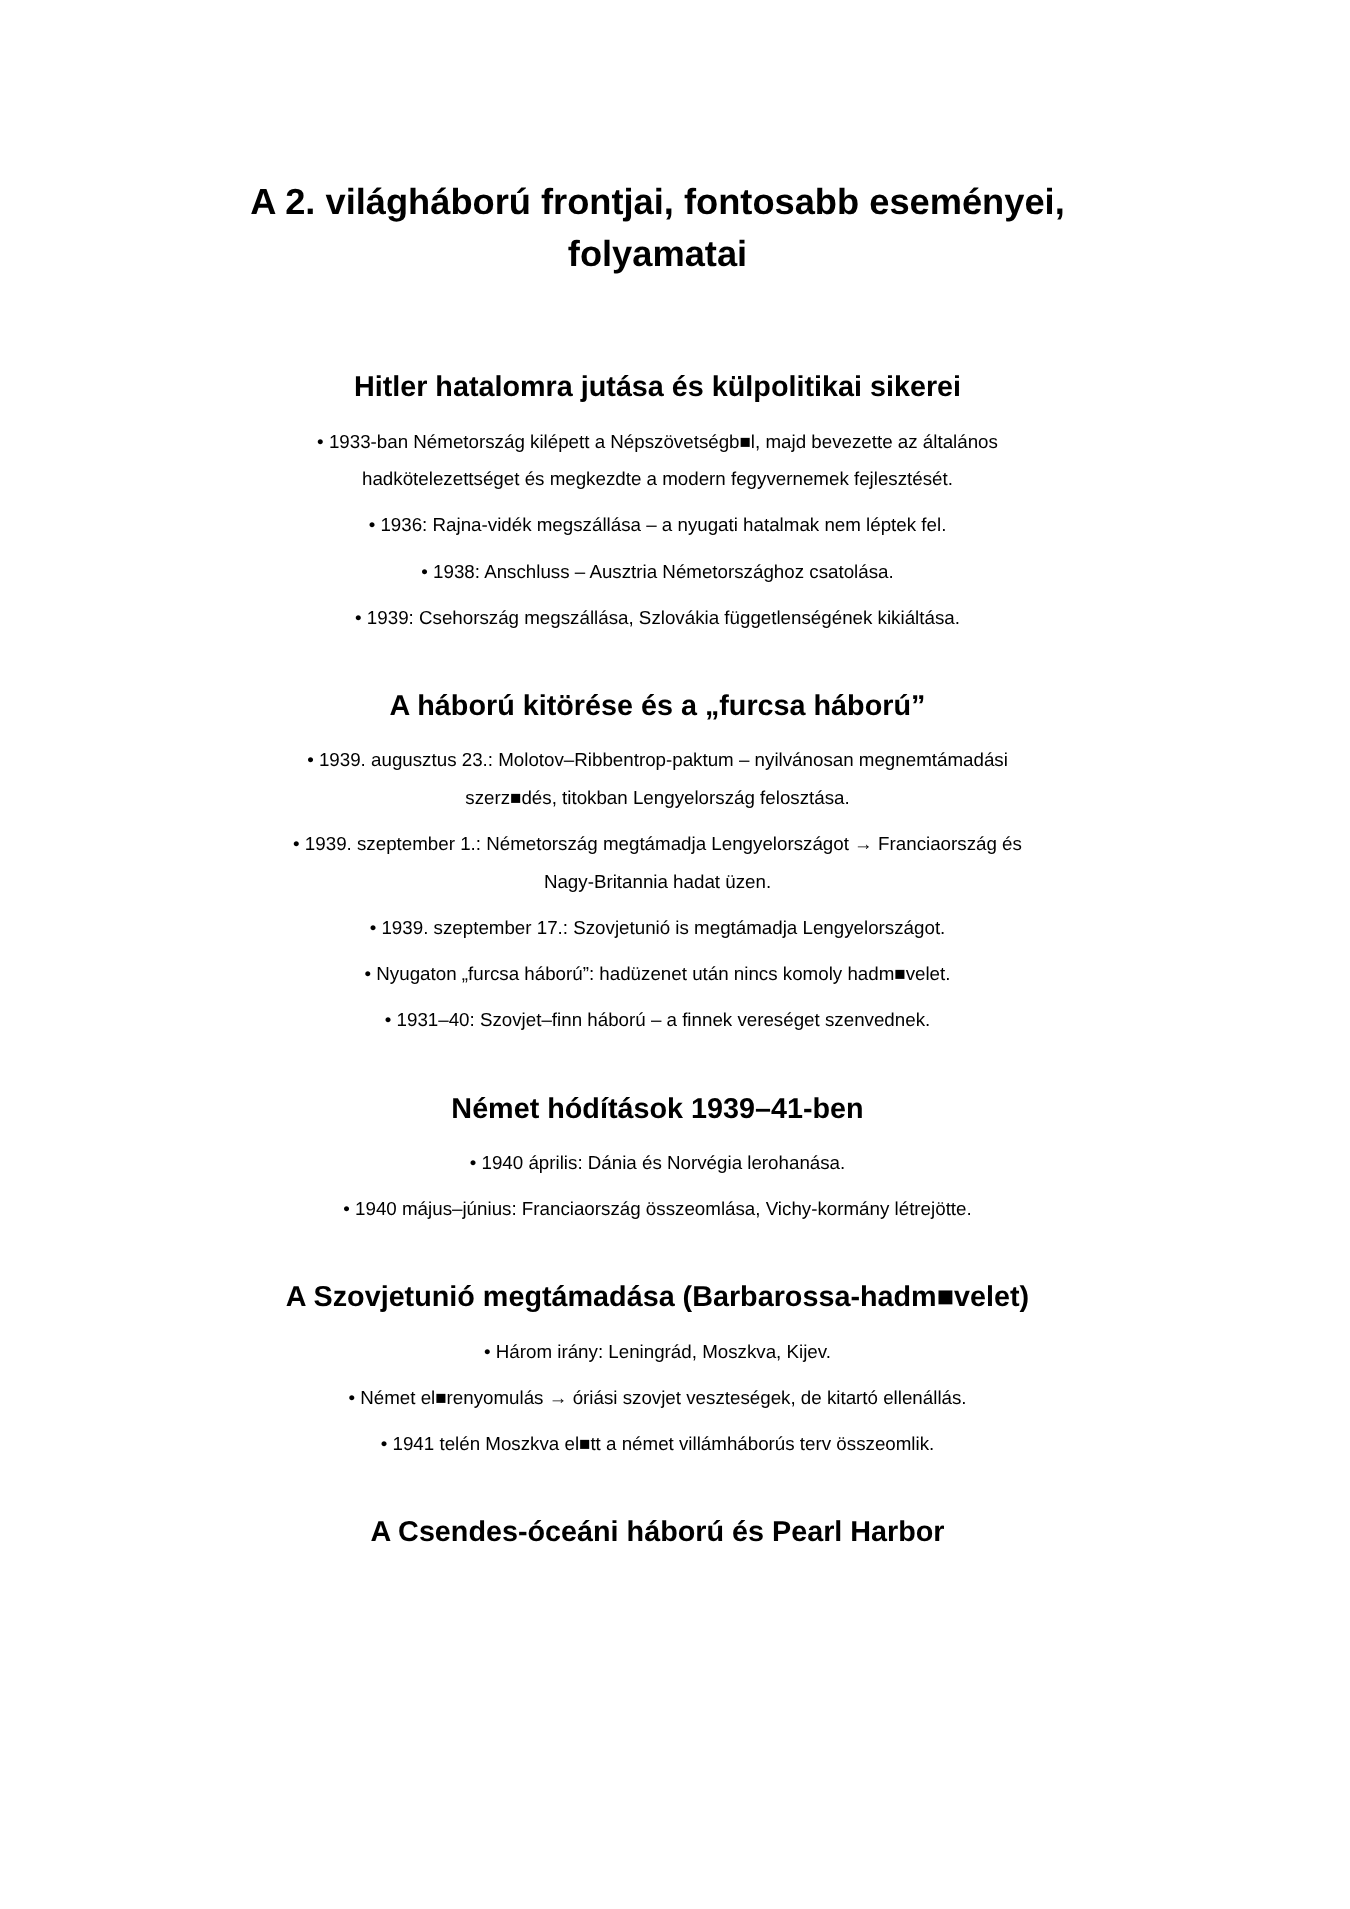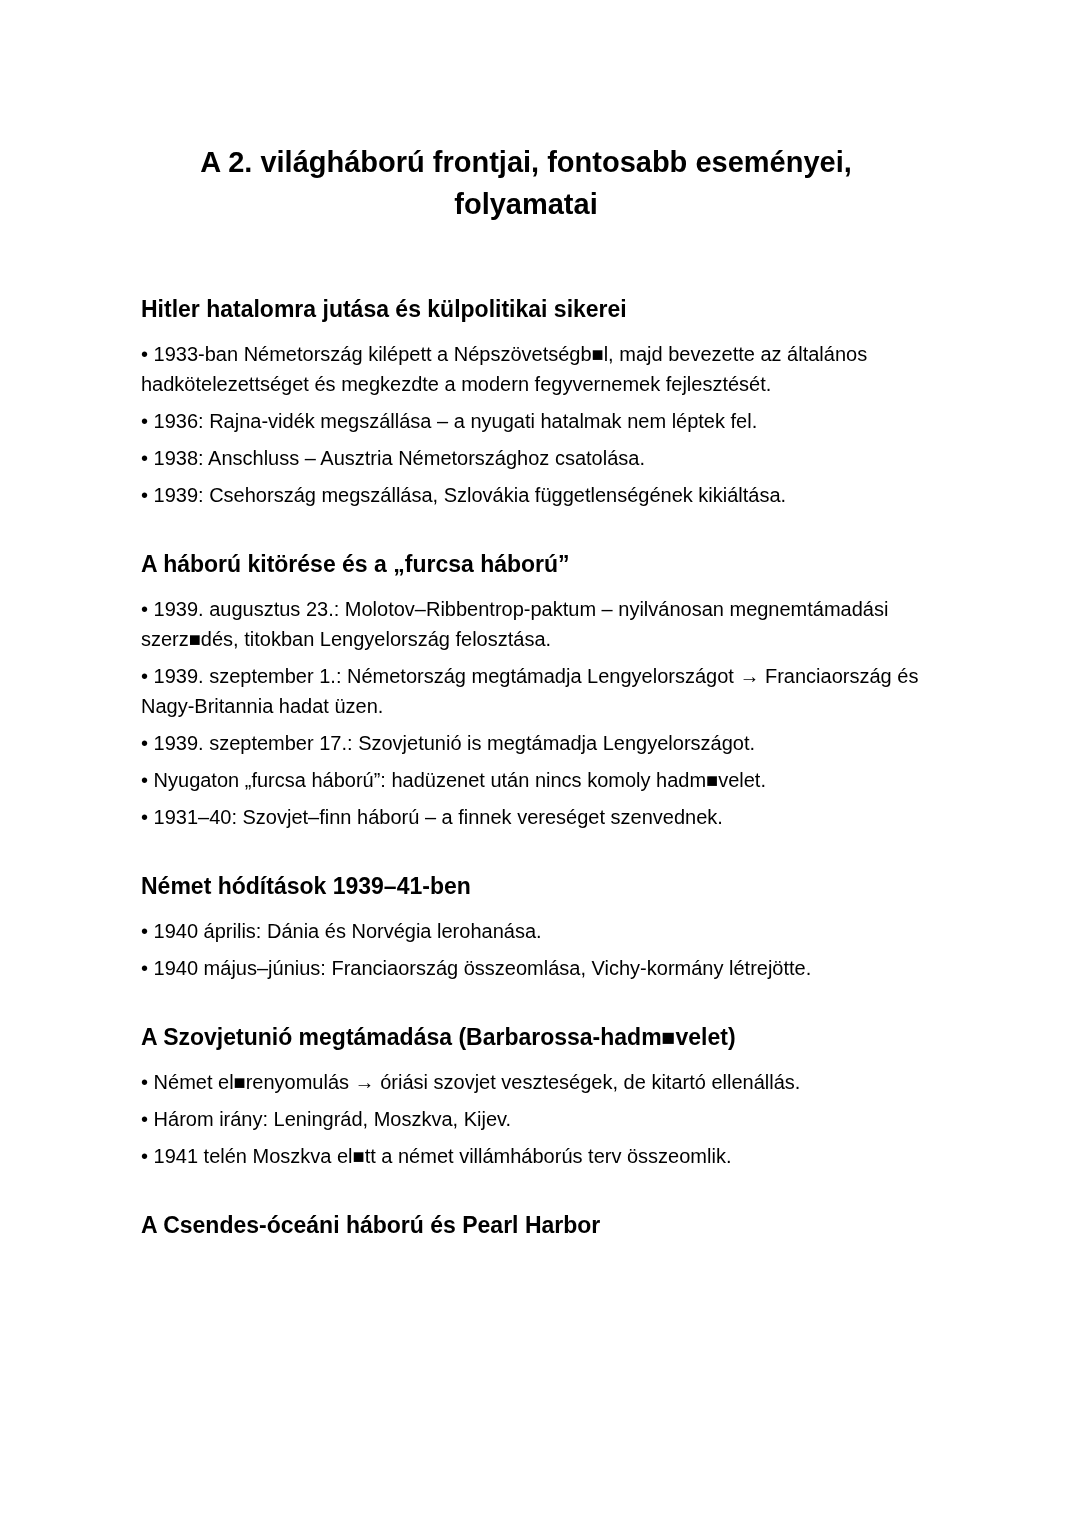--- a/index.html
+++ b/index.html
@@ -29,26 +29,26 @@
     white-space: pre;       
     margin: 0 0 68px 0;
   }
   .section-heading {
     font-size: 23px;
     line-height: 32px;
     font-weight: bold;
     margin: 38px 0 14px 0;
   }
   .bullet {
-    font-size: 20px;
+    font-size: 15px;
     line-height: 30px;
     margin: 0 0 7px 0;
     white-space: pre;       
   }
-  section { margin: 0; }
+  section { margin: 0; text-align: center; }
 </style>
 </head>
 <body>
 
 <div class="page">
 
   <h1 class="doc-title">A 2. világháború frontjai, fontosabb eseményei,
 folyamatai</h1>
 
   <section>
@@ -72,22 +72,22 @@
   </section>
 
   <section>
     <h2 class="section-heading">Német hódítások 1939–41-ben</h2>
     <p class="bullet">• 1940 április: Dánia és Norvégia lerohanása.</p>
     <p class="bullet">• 1940 május–június: Franciaország összeomlása, Vichy-kormány létrejötte.</p>
   </section>
 
   <section>
     <h2 class="section-heading">A Szovjetunió megtámadása (Barbarossa-hadm■velet)</h2>
+    <p class="bullet">• Három irány: Leningrád, Moszkva, Kijev.</p>
     <p class="bullet">• Német el■renyomulás → óriási szovjet veszteségek, de kitartó ellenállás.</p>
-    <p class="bullet">• Három irány: Leningrád, Moszkva, Kijev.</p>
     <p class="bullet">• 1941 telén Moszkva el■tt a német villámháborús terv összeomlik.</p>
   </section>
 
   <section>
     <h2 class="section-heading">A Csendes-óceáni háború és Pearl Harbor</h2>
   </section>
 
 </div>
 
 </body></html>

